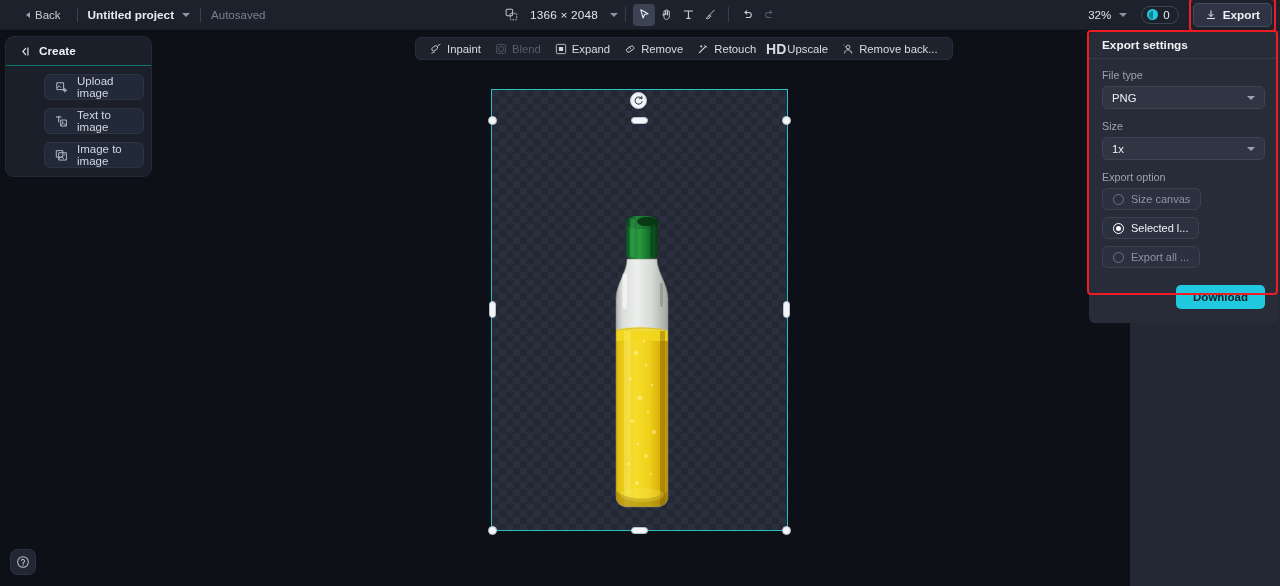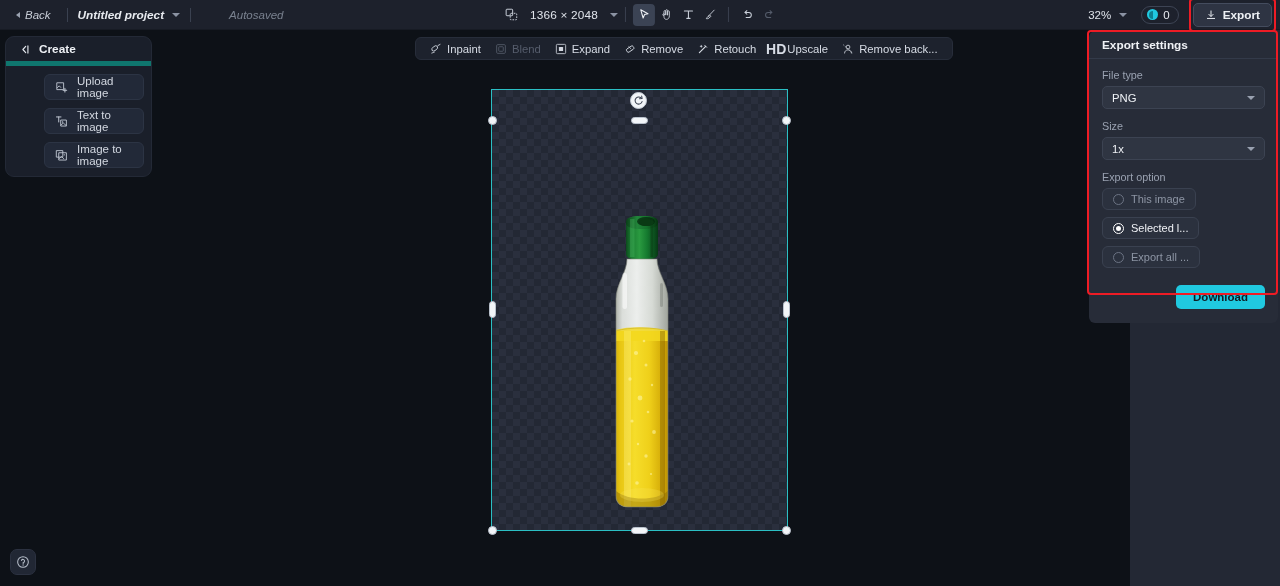--- a/index.html
+++ b/index.html
@@ -12,36 +12,36 @@
   #app { position: relative; width: 1280px; height: 586px; background: #0d1117; }
 
   
   .topbar {
     position: absolute; top: 0; left: 0; width: 1280px; height: 30px;
     background: #1d212c;
     display: flex; align-items: center;
     border-bottom: 1px solid #171b24;
     z-index: 30;
   }
-  .tb-left { display: flex; align-items: center; padding-left: 10px; gap: 0; font-style: italic; }
+  .tb-left { display: flex; align-items: center; padding-left: 20px; gap: 0; }
   .back-btn {
     display: flex; align-items: center; gap: 5px;
     color: #c7ccd6; font-size: 11.5px; padding: 3px 6px; border-radius: 4px;
     cursor: pointer;
   }
   .chev-left { width: 0; height: 0; border-top: 3.5px solid transparent;
                border-bottom: 3.5px solid transparent; border-right: 4.5px solid #9aa2b1; }
   .vdiv { width: 1px; height: 14px; background: #3a4150; margin: 0 10px; }
   .proj-name { color: #e7eaef; font-size: 11.8px; font-weight: bold; }
   .caret {
     width: 0; height: 0; border-left: 4px solid transparent;
     border-right: 4px solid transparent; border-top: 4.5px solid #8b93a3;
     margin-left: 8px; cursor: pointer;
   }
-  .autosaved { color: #79818f; font-size: 11.5px; margin-left: 28px; }
+  .autosaved { color: #79818f; font-size: 11.5px; }
 
   .tb-center {
     position: absolute; left: 50%; transform: translateX(-50%);
     display: flex; align-items: center; gap: 0;
   }
   .ticon {
     width: 22px; height: 22px; display: flex; align-items: center; justify-content: center;
     border-radius: 4px; cursor: pointer;
   }
   .ticon.active { background: #3b4354; }
@@ -74,21 +74,21 @@
   }
 
   
   .sidebar {
     position: absolute; left: 5px; top: 36px; width: 147px;
     background: #1a1f2a; border: 1px solid #232936; border-radius: 9px;
     padding: 0 0 8px 0; z-index: 20;
   }
   .sb-head {
     display: flex; align-items: center; gap: 8px;
-    height: 29px; padding: 4px 12px; border-bottom: 5px solid #0f766e;
+    height: 29px; padding: 4px 12px; border-bottom: 1px solid #0f766e;
     cursor: pointer;
   }
   .sb-head-label { color: #eef1f5; font-size: 11.8px; font-weight: bold; }
   .sb-list { padding: 8px 7px 0 7px; display: flex; flex-direction: column; gap: 8px; }
   .sb-item {
     display: flex; align-items: center; gap: 9px;
     height: 26px; padding: 0 10px;
     background: #222938; border: 1px solid #2c3444; border-radius: 6px;
     color: #d3d8e1; font-size: 11.5px; cursor: pointer; margin-left: 31px;
   }
@@ -529,21 +529,21 @@
       <div class="ep-label">Size</div>
       <div class="ep-select">
         <span>1x</span>
         <span class="sel-caret"></span>
       </div>
 
       <div class="ep-label">Export option</div>
       <div class="radio-grid">
         <div class="radio-chip off">
           <span class="radio-dot"></span>
-          <span>This image</span>
+          <span>Size canvas</span>
         </div>
         <div class="radio-chip on">
           <span class="radio-dot"></span>
           <span>Selected l...</span>
         </div>
         <div class="radio-chip off">
           <span class="radio-dot"></span>
           <span>Export all ...</span>
         </div>
       </div>

